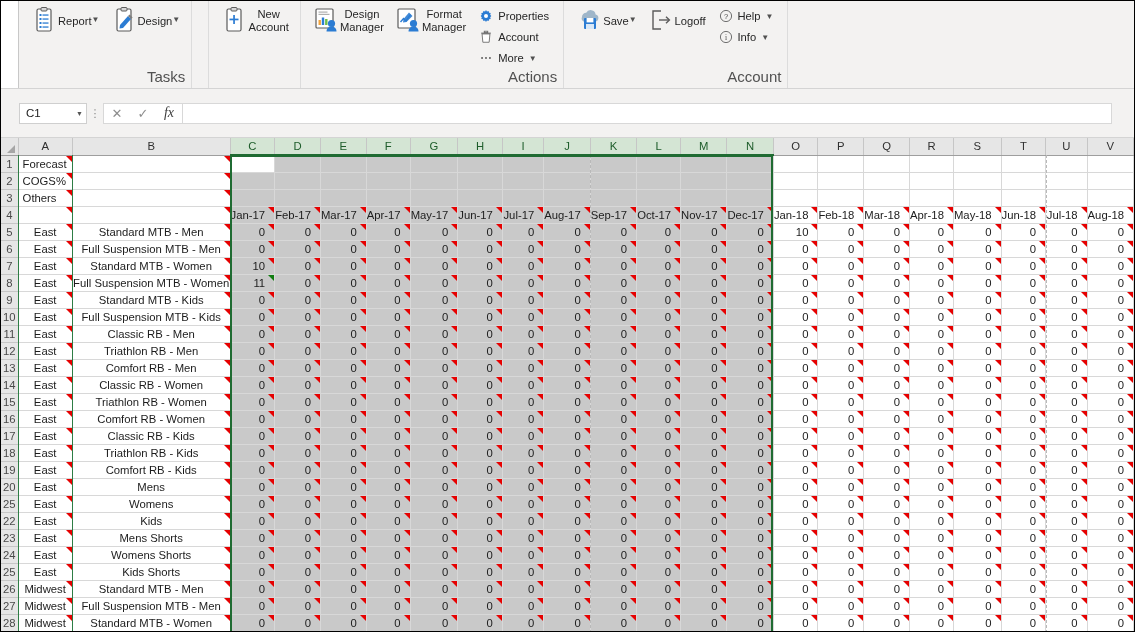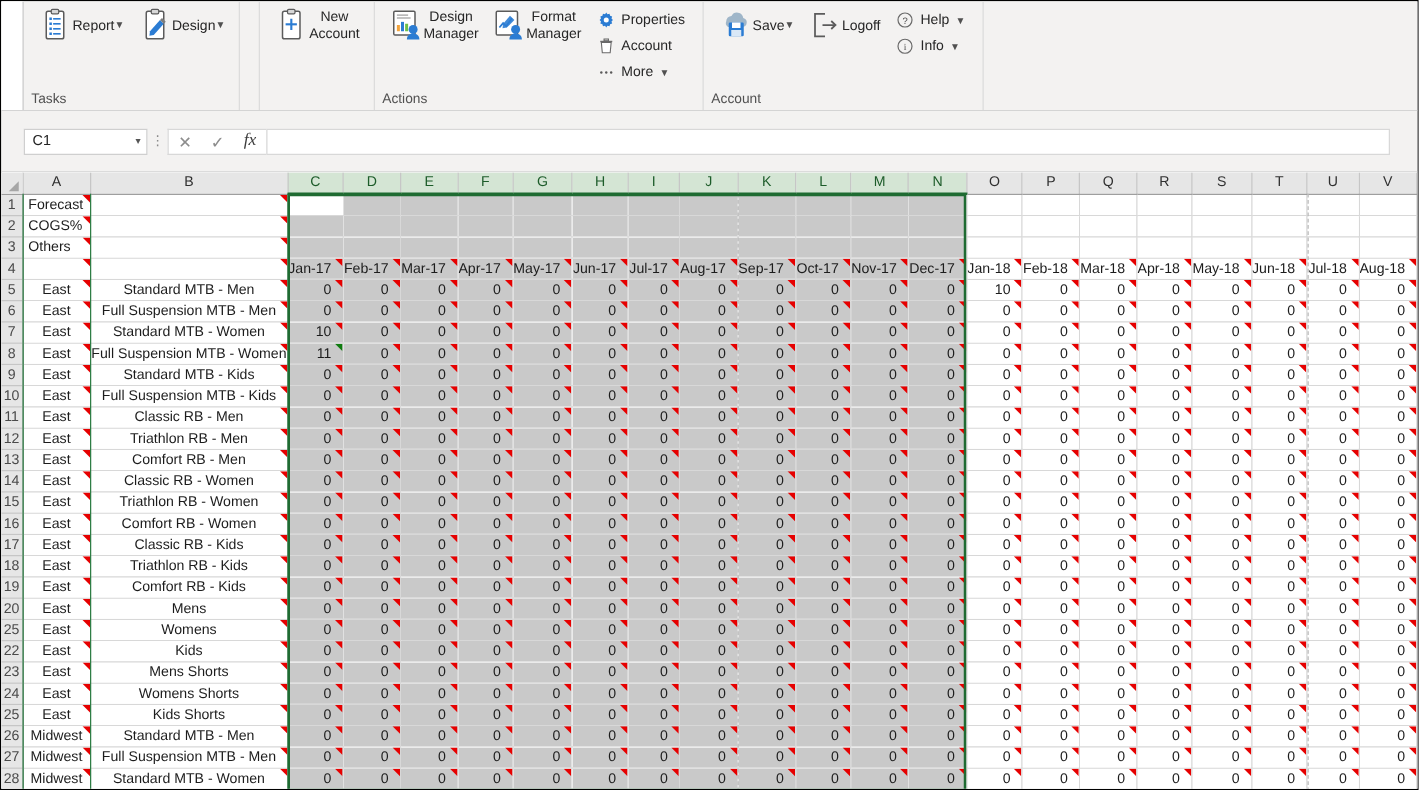--- a/index.html
+++ b/index.html
@@ -39,22 +39,22 @@
     justify-content: space-between;
     padding: 3px 6px 0 6px;
     border-right: 1px solid #dcdcdc;
   }
   .rgroup-body {
     display: flex;
     align-items: flex-start;
     flex: 1;
   }
   .rgroup-title {
-    text-align: left;
-    font-size: 11px;
+    text-align: right;
+    font-size: 15px;
     color: #515151;
     padding-bottom: 3px;
     white-space: nowrap;
   }
   .bigbtn {
     display: flex;
     flex-direction: row;
     align-items: center;
     justify-content: flex-start;
     padding: 2px 5px;
@@ -102,21 +102,21 @@
     height: 49px;
     width: 100%;
     background: #f3f2f1;
     display: flex;
     align-items: center;
     padding: 0 0 0 18px;
     border-bottom: 1px solid #d4d4d4;
     position: relative;
   }
   .namebox {
-    width: 99px;
+    width: 68px;
     height: 21px;
     background: #ffffff;
     border: 1px solid #cfcfcf;
     display: flex;
     align-items: center;
     justify-content: space-between;
     padding: 0 3px 0 6px;
     font-size: 11.5px;
     color: #222;
   }

